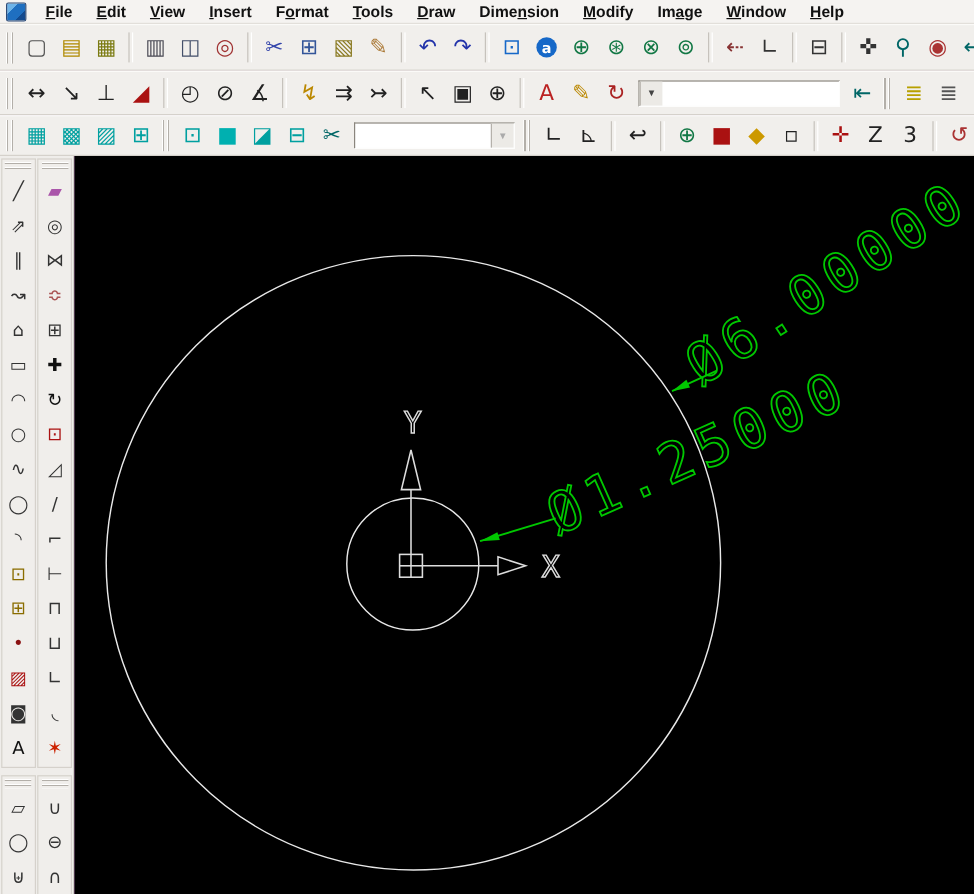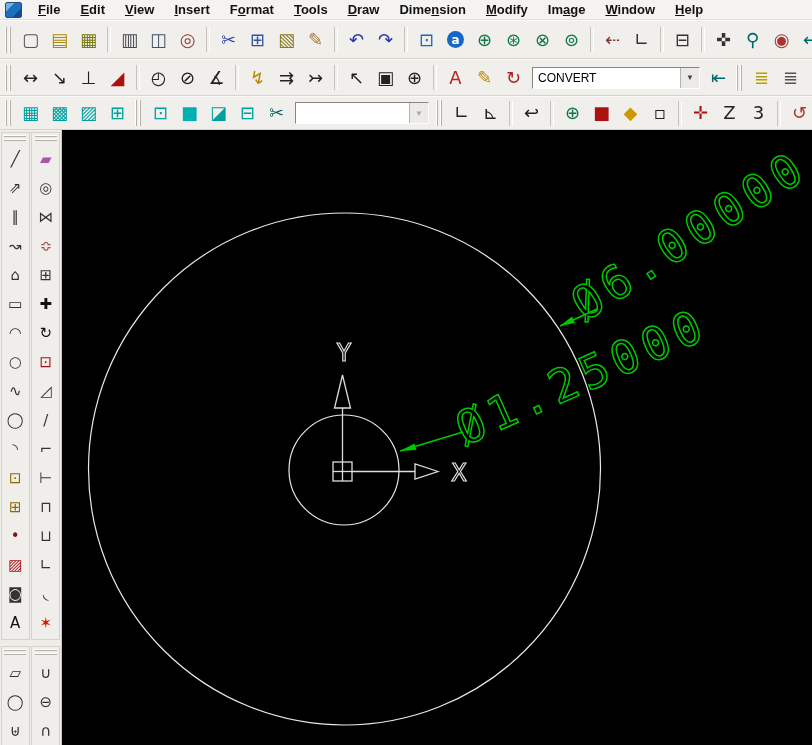--- a/index.html
+++ b/index.html
@@ -207,21 +207,20 @@
       <button class="tbtn">
         <span class="g" style="color: rgb(187, 34, 34);">A</span>
       </button>
       <button class="tbtn">
         <span class="g" style="color: rgb(187, 136, 0);">✎</span>
       </button>
       <button class="tbtn">
         <span class="g" style="color: rgb(170, 34, 34);">↻</span>
       </button>
       <div class="dd" style="width: 168px;">
-        <span class="ddval">CONVERT</span>
         <span class="ddbtn">▼</span>
       </div>
       <button class="tbtn">
         <span class="g" style="color: rgb(0, 102, 102);">⇤</span>
       </button>
       <div class="handle"></div>
       <button class="tbtn">
         <span class="g" style="color: rgb(184, 160, 0);">≣</span>
       </button>
       <button class="tbtn">

